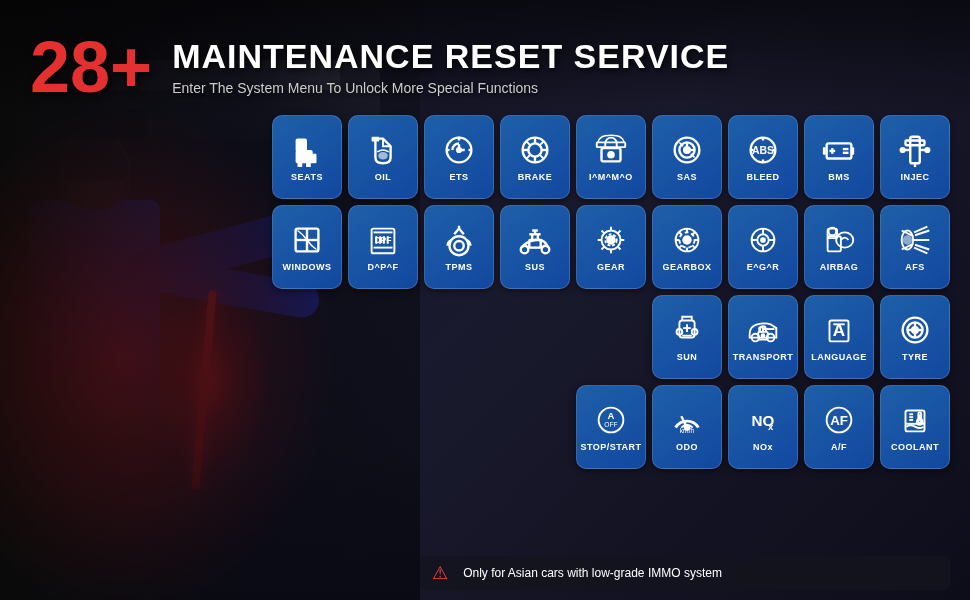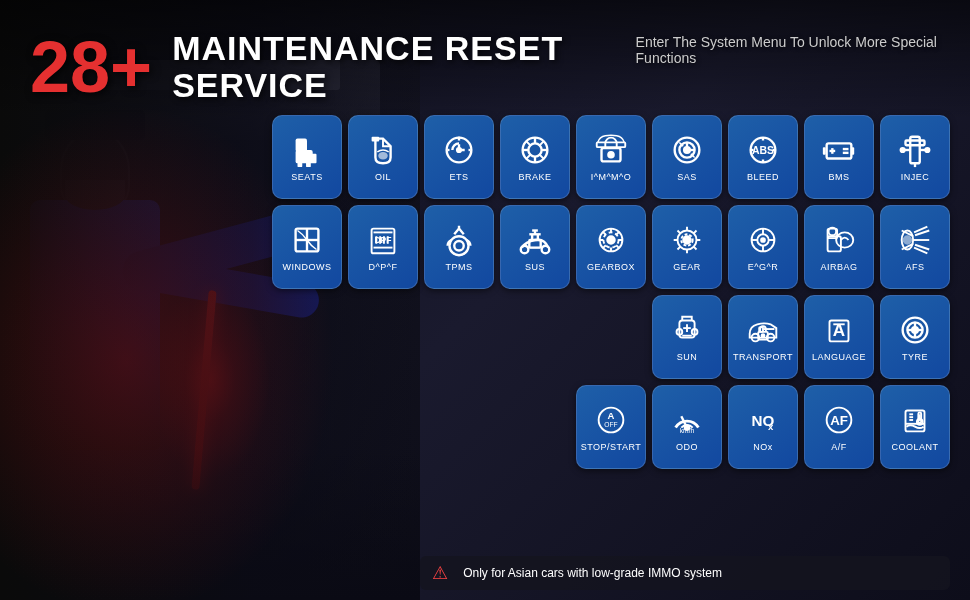--- a/index.html
+++ b/index.html
@@ -70,21 +70,21 @@
       font-weight: 900;
       color: #e53030;
       line-height: 1;
       text-shadow: 2px 2px 8px rgba(0,0,0,0.8);
       margin-right: 20px;
       flex-shrink: 0;
     }
 
     .header-text {
       display: flex;
-      flex-direction: row;
+      flex-direction: column;
     }
 
     .title-main {
       font-size: 34px;
       font-weight: 900;
       color: #ffffff;
       letter-spacing: 1px;
       text-shadow: 2px 2px 6px rgba(0,0,0,0.8);
       line-height: 1.1;
     }
@@ -123,21 +123,21 @@
       justify-content: center;
       border: 1px solid rgba(255,255,255,0.15);
       box-shadow: 0 2px 6px rgba(0,0,0,0.5);
       cursor: pointer;
       transition: transform 0.1s;
       flex-shrink: 0;
     }
 
     .icon-label {
       font-size: 9px;
-      font-weight: 400;
+      font-weight: 700;
       color: #ffffff;
       text-align: left;
       letter-spacing: 0.5px;
       line-height: 1.1;
     }
 
     
     .warning-bar {
       position: absolute;
       bottom: 10px;
@@ -373,38 +373,38 @@
         <circle cx="31" cy="30" r="4"></circle>
         <path d="M14 28 L26 28" stroke-width="1.5"></path>
         <line x1="20" y1="14" x2="20" y2="10"></line>
         <path d="M17 10 L23 10"></path>
       </svg>
       <span class="icon-label">SUS</span>
     </div>
 
     <div class="icon-tile">
       <svg class="tile-svg" viewBox="0 0 40 40" fill="none" stroke="white" stroke-width="2">
+        <circle cx="20" cy="20" r="10"></circle>
+        <circle cx="20" cy="20" r="4" fill="white"></circle>
+        <path d="M20 10 L20 6 M20 30 L20 34 M10 20 L6 20 M30 20 L34 20"></path>
+        <path d="M13 13 L10 10 M27 27 L30 30 M13 27 L10 30 M27 13 L30 10"></path>
+        <circle cx="20" cy="20" r="6" stroke-dasharray="3 2"></circle>
+      </svg>
+      <span class="icon-label">GEAR</span>
+    </div>
+
+    <div class="icon-tile">
+      <svg class="tile-svg" viewBox="0 0 40 40" fill="none" stroke="white" stroke-width="2">
         <circle cx="20" cy="20" r="12"></circle>
         <circle cx="20" cy="20" r="4" fill="white"></circle>
         <path d="M20 8 L20 12 M20 28 L20 32 M8 20 L12 20 M28 20 L32 20"></path>
         <path d="M11.5 11.5 L14.5 14.5 M25.5 25.5 L28.5 28.5 M11.5 28.5 L14.5 25.5 M25.5 14.5 L28.5 11.5"></path>
         <circle cx="20" cy="20" r="8" stroke-dasharray="4 3"></circle>
       </svg>
       <span class="icon-label">GEARBOX</span>
-    </div>
-
-    <div class="icon-tile">
-      <svg class="tile-svg" viewBox="0 0 40 40" fill="none" stroke="white" stroke-width="2">
-        <circle cx="20" cy="20" r="10"></circle>
-        <circle cx="20" cy="20" r="4" fill="white"></circle>
-        <path d="M20 10 L20 6 M20 30 L20 34 M10 20 L6 20 M30 20 L34 20"></path>
-        <path d="M13 13 L10 10 M27 27 L30 30 M13 27 L10 30 M27 13 L30 10"></path>
-        <circle cx="20" cy="20" r="6" stroke-dasharray="3 2"></circle>
-      </svg>
-      <span class="icon-label">GEAR</span>
     </div>
 
     <div class="icon-tile">
       <svg class="tile-svg" viewBox="0 0 40 40" fill="none" stroke="white" stroke-width="2">
         <circle cx="20" cy="20" r="12"></circle>
         <circle cx="20" cy="20" r="6"></circle>
         <circle cx="20" cy="20" r="2" fill="white"></circle>
         <line x1="20" y1="8" x2="20" y2="14"></line>
         <line x1="32" y1="20" x2="26" y2="20"></line>
         <line x1="8" y1="20" x2="14" y2="20"></line>

